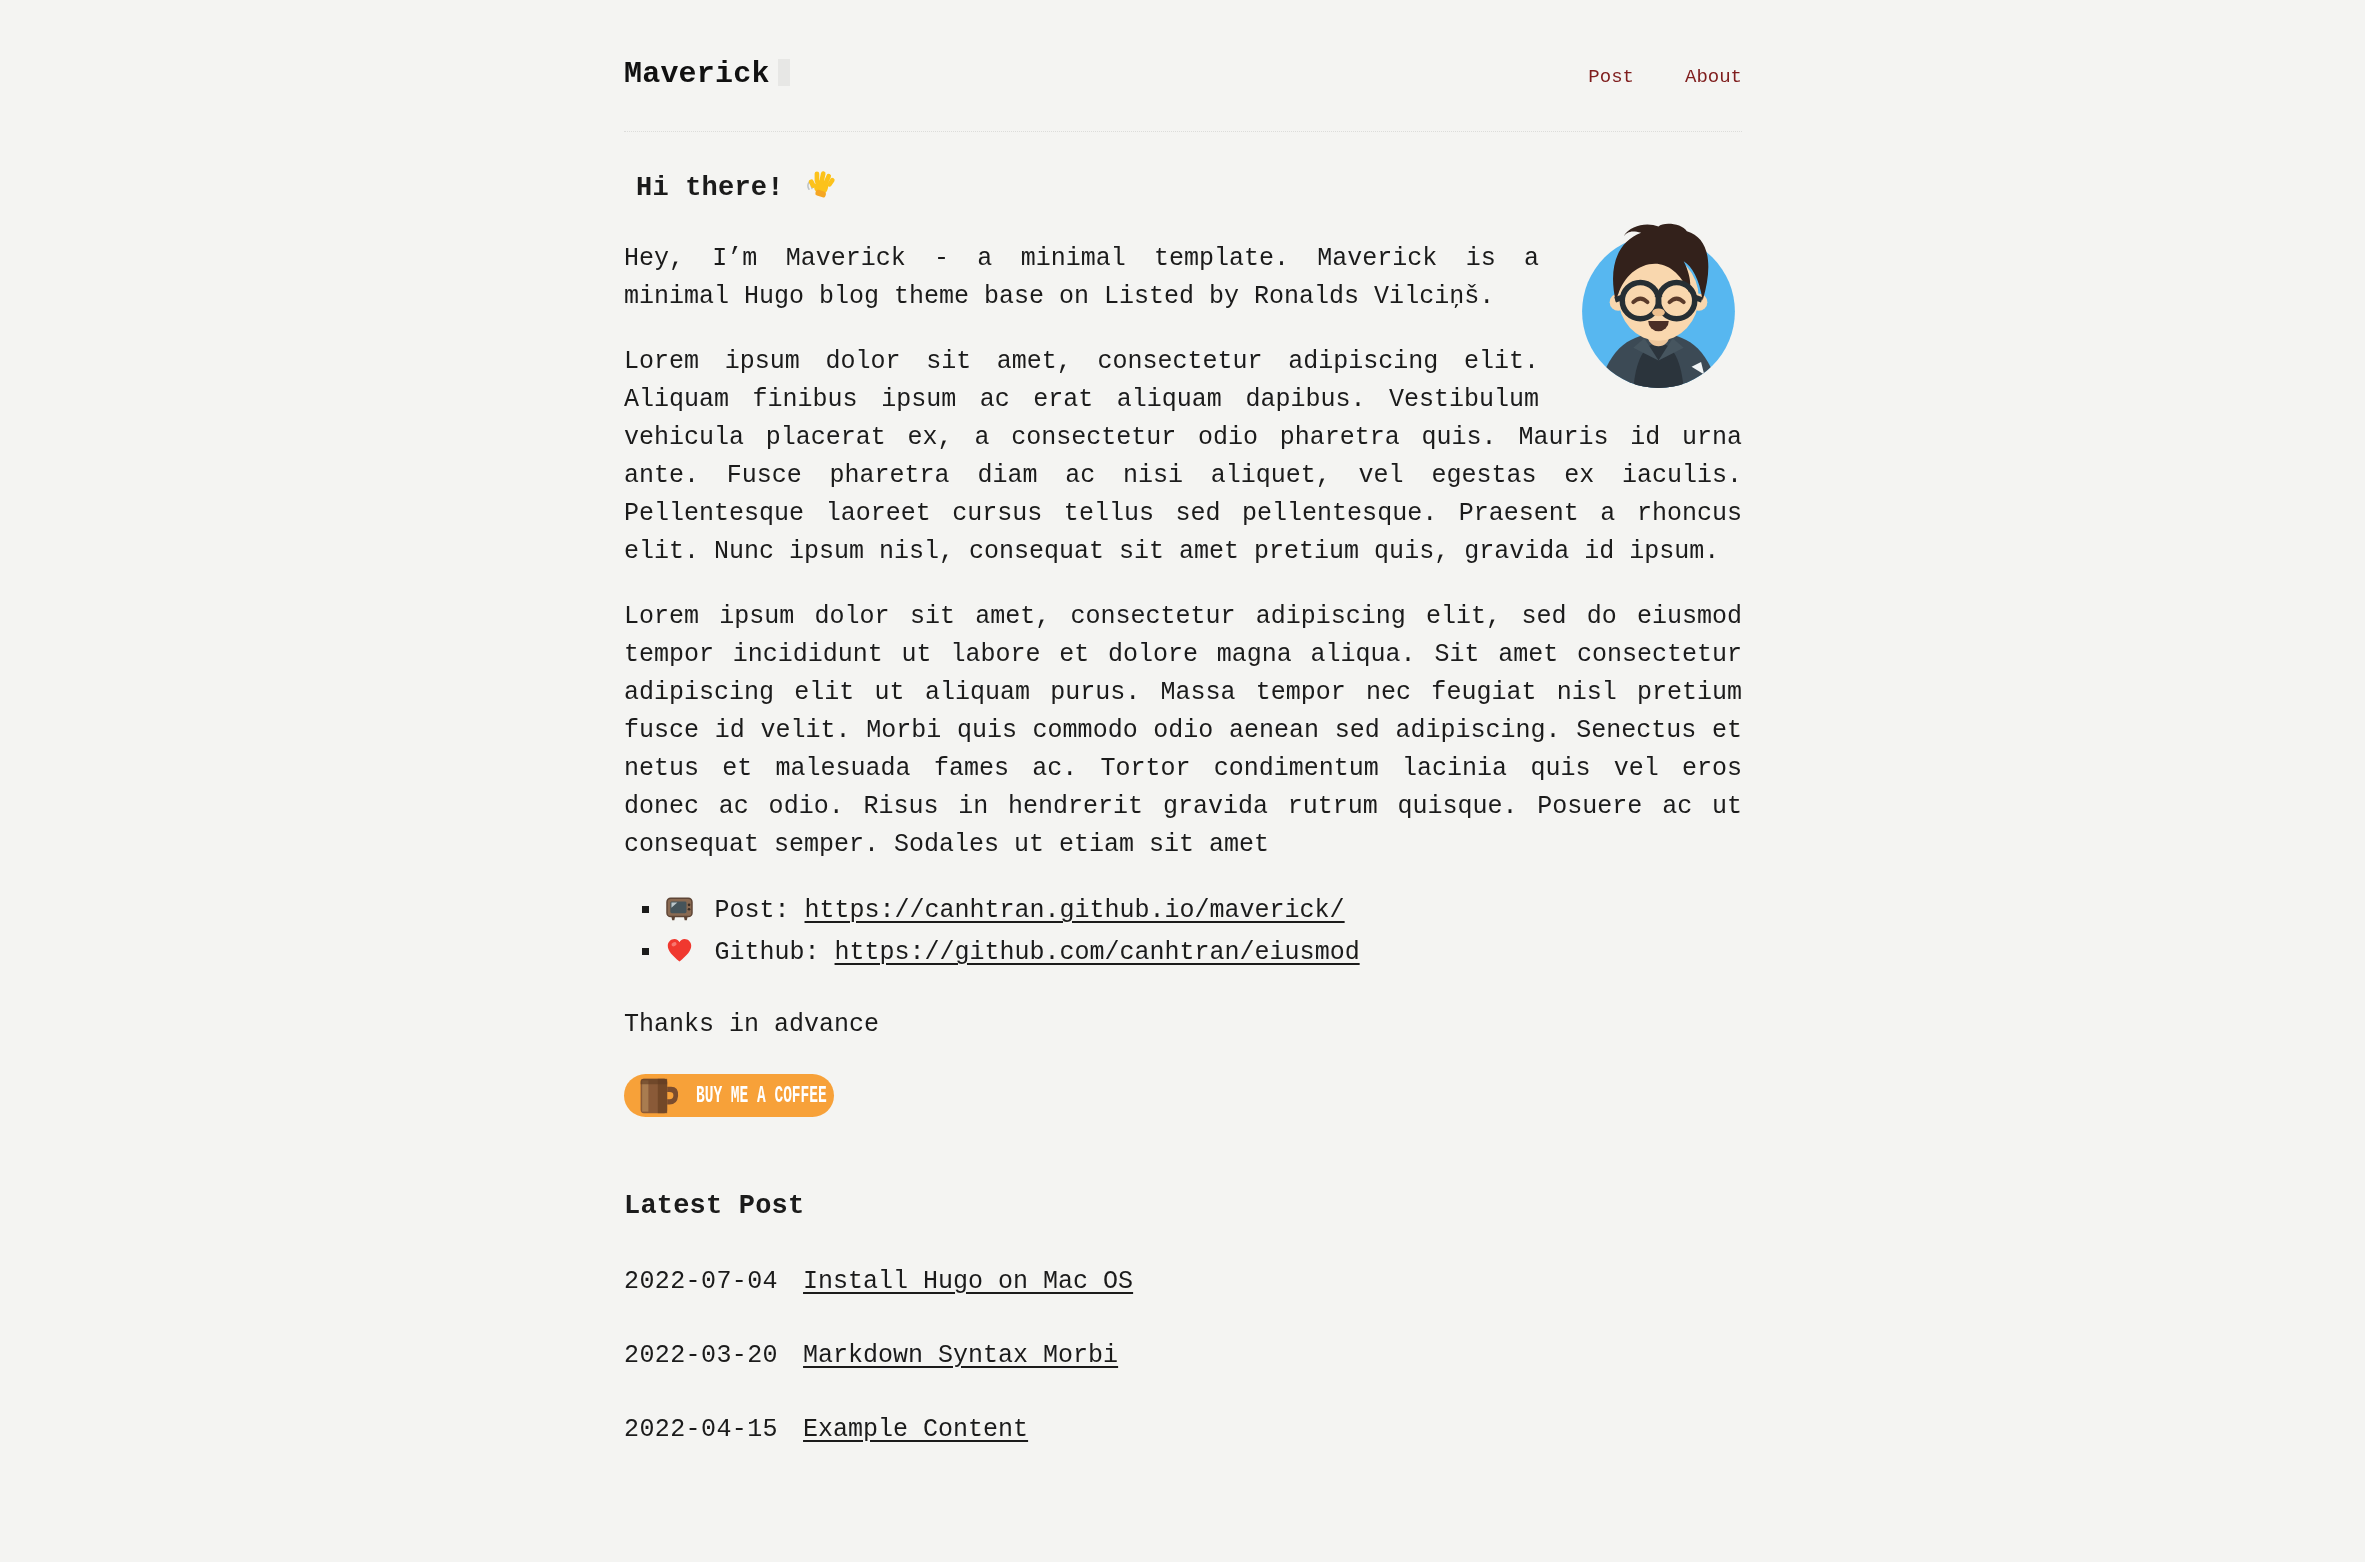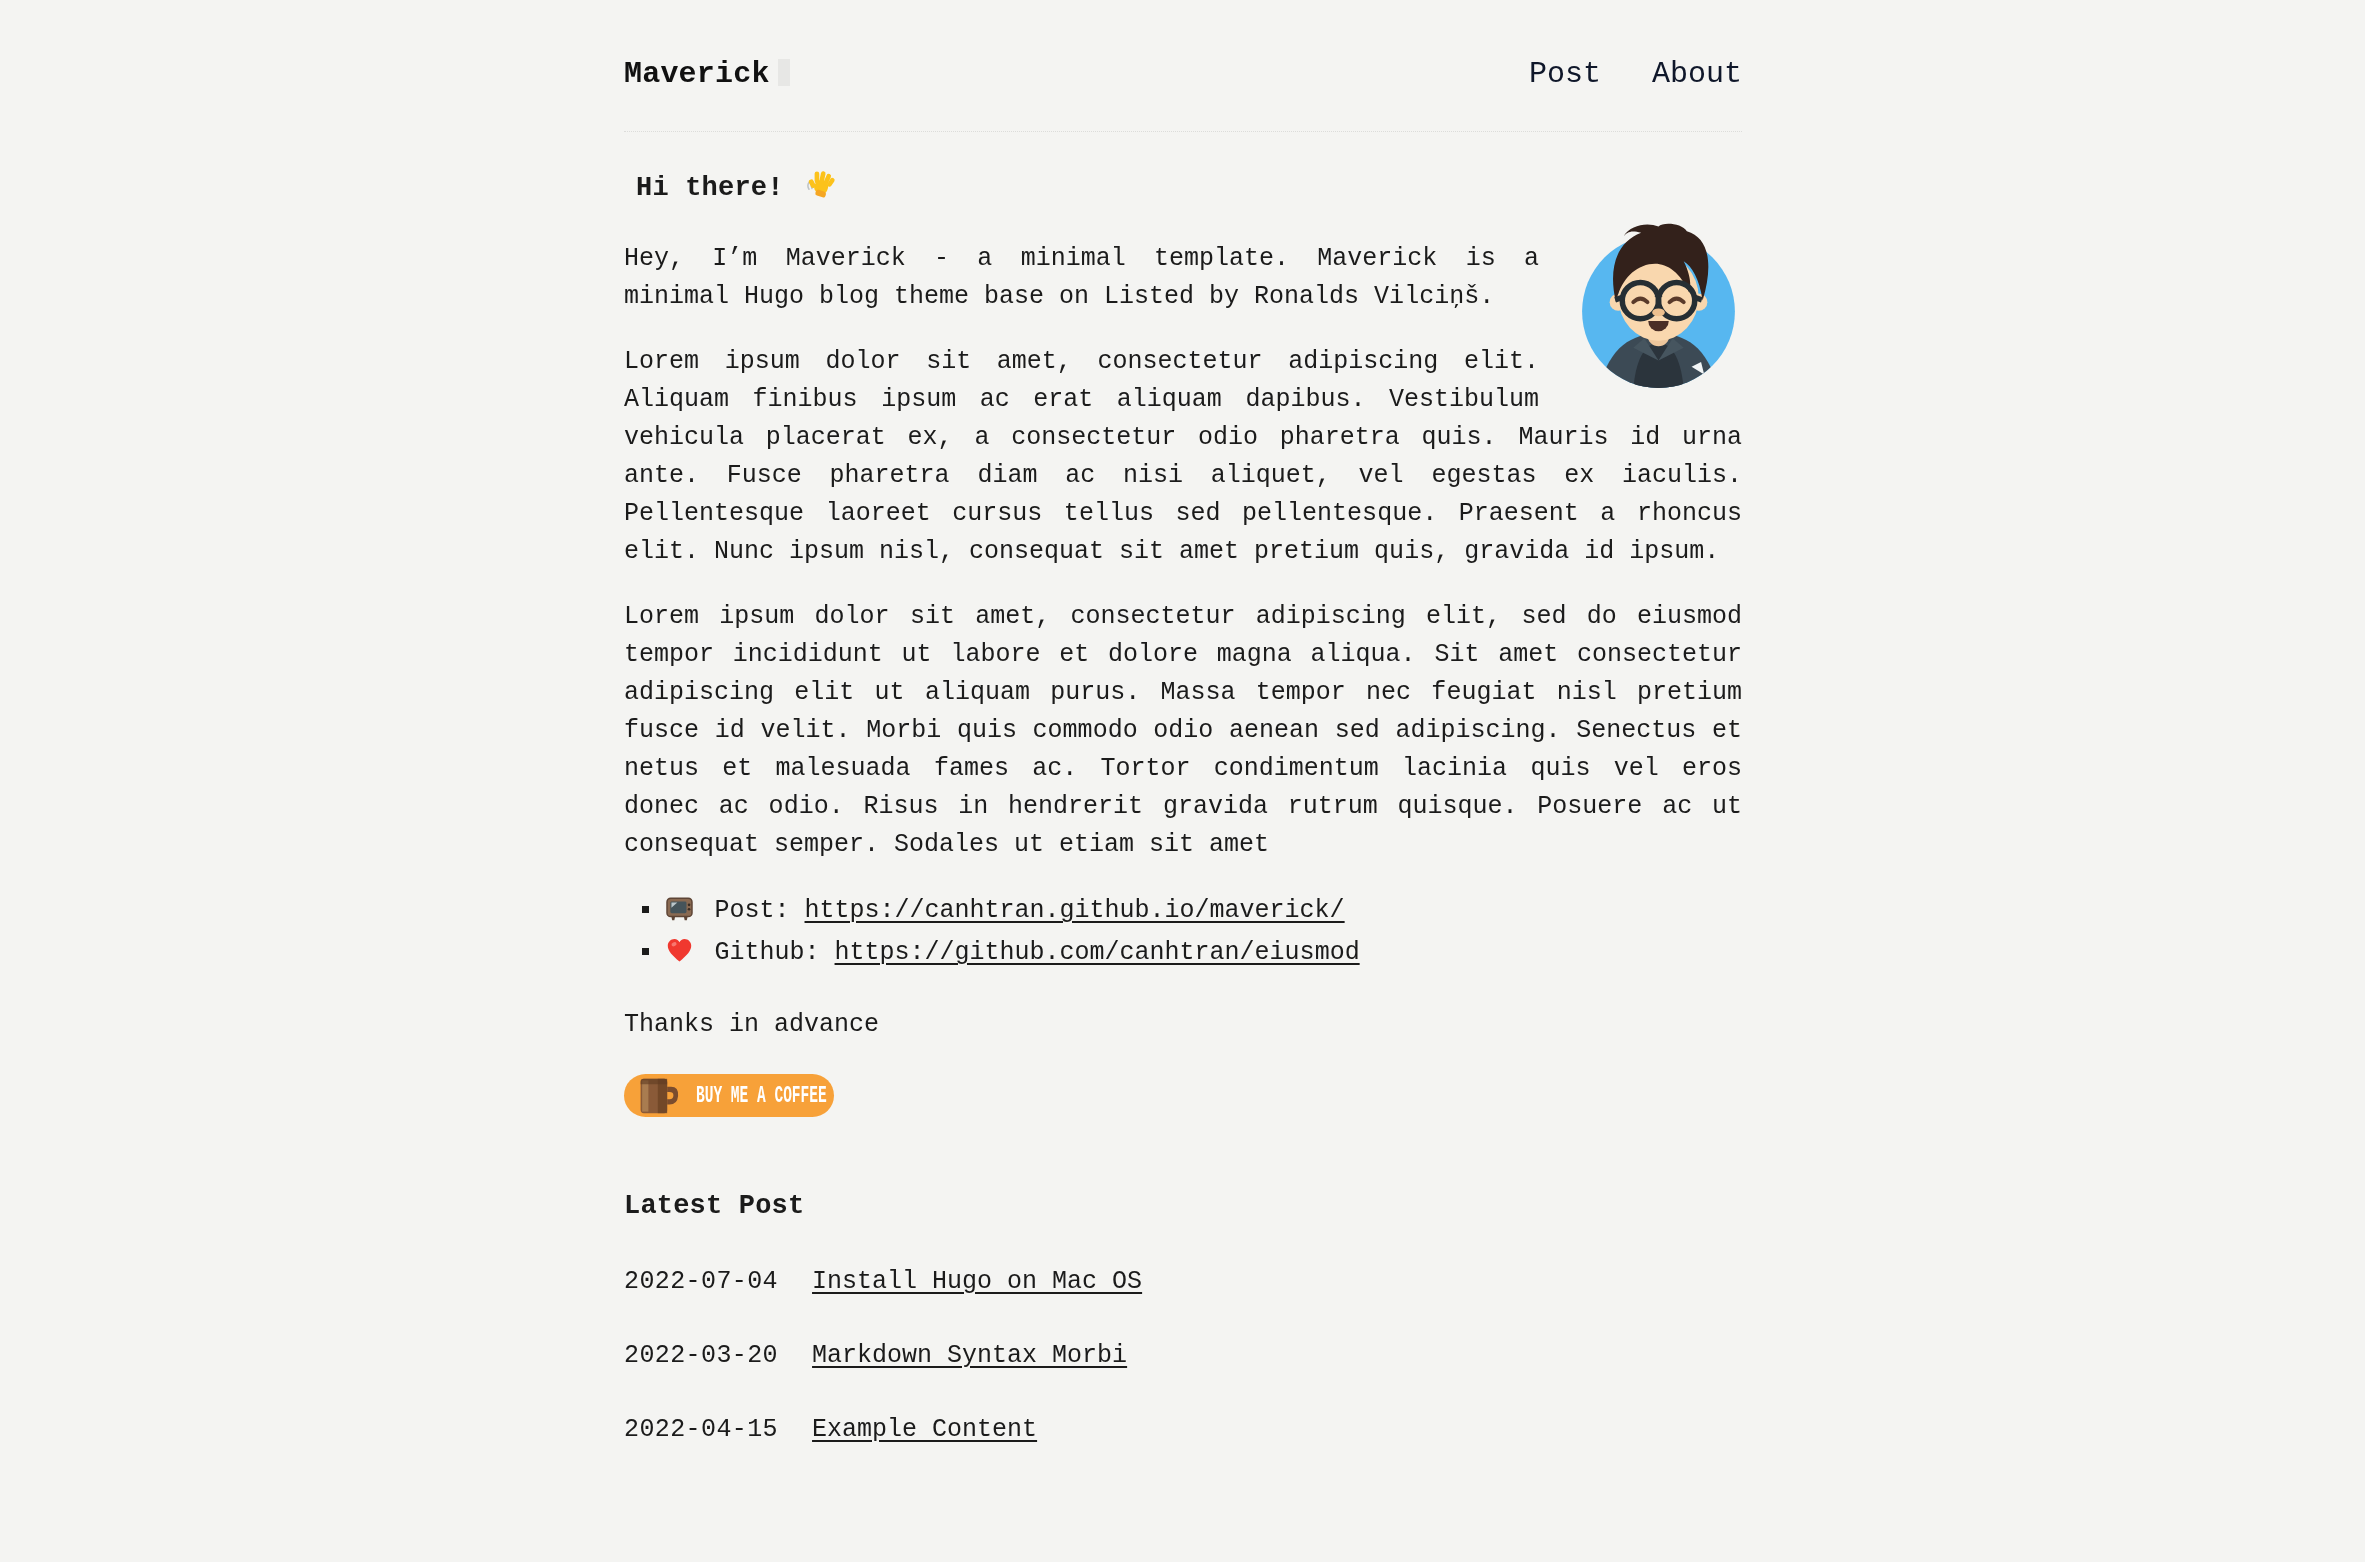--- a/index.html
+++ b/index.html
@@ -36,24 +36,24 @@
   }
   .cursor-block {
     display: inline-block;
     width: 12px;
     height: 27px;
     background: #e7e7e5;
     margin-left: 8.7px;
     vertical-align: -4px;
   }
   .site-nav a {
-    color: #0f172a;
+    color: #7f1d1d;
     text-decoration: none;
     margin-left: 36px;
-    font-size: 30px;
+    font-size: 19px;
   }
   
   .greeting {
     font-size: 27px;
     font-weight: bold;
     margin: 36px 12px 0;
     letter-spacing: 0.2px;
   }
   .greeting .wave { vertical-align: -4.7px; margin-left: 6.3px; }
   .avatar-wrap {
@@ -101,21 +101,21 @@
     transform-origin: left center;
   }
   
   .latest-heading {
     font-size: 27px;
     font-weight: bold;
     margin: 52px 0 0;
     letter-spacing: 0.2px;
   }
   .post-row { margin-top: 36px; text-align: left; }
-  .post-date { margin-right: 19px; letter-spacing: 0.4px; text-align: right; }
+  .post-date { margin-right: 10px; letter-spacing: 0.4px; text-align: right; }
   a.post-link {
     color: inherit;
     text-decoration: underline;
     text-underline-offset: 4px;
     text-decoration-thickness: 1.6px;
   }
 </style>
 </head>
 <body>
 

